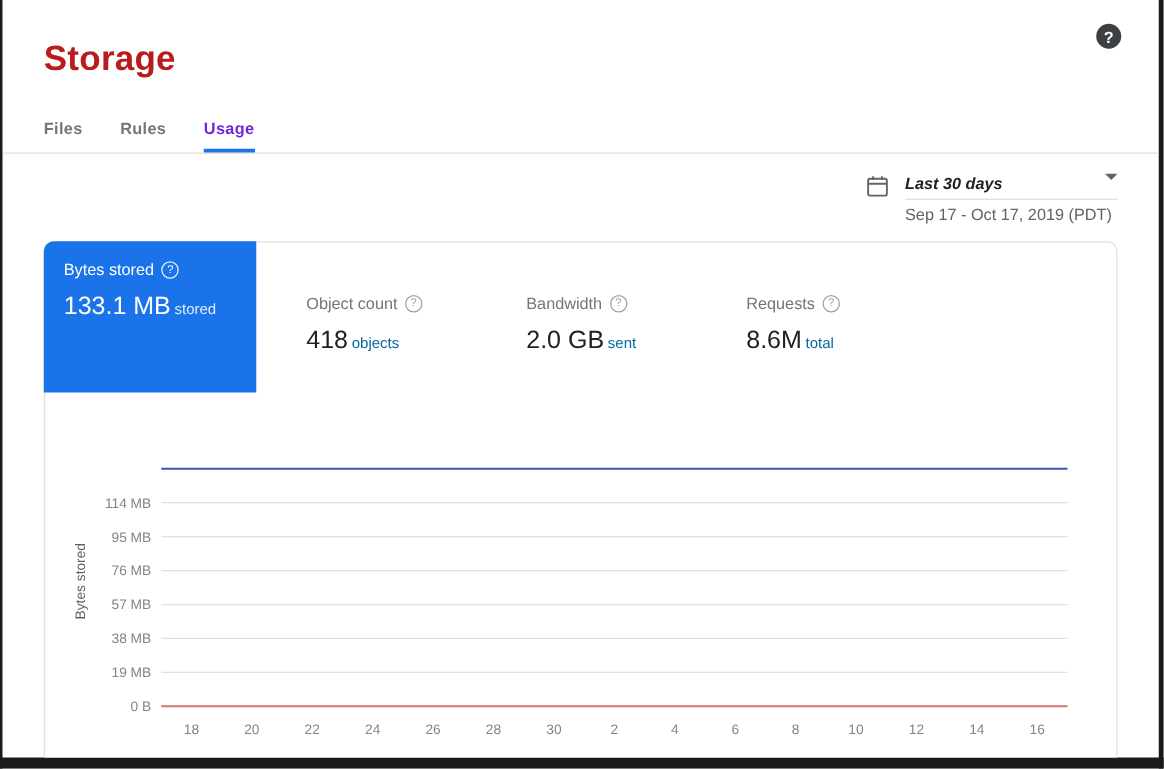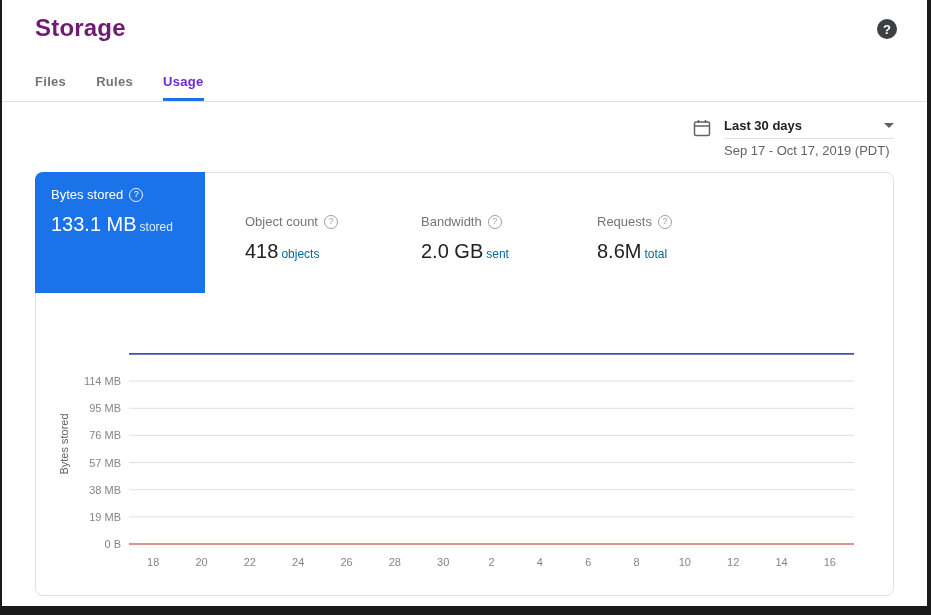--- a/index.html
+++ b/index.html
@@ -14,21 +14,21 @@
     border-right:4px solid #1a1a1a;
     border-bottom:9px solid #1a1a1a;
     overflow:hidden;
   }
 
   
   .header-row {
     display:flex; justify-content:space-between; align-items:flex-start;
     padding:14px 30px 0 33px;
   }
-  .page-title { font-size:24px; font-weight:bold; color:#701a75; letter-spacing:0.2px; }
+  .page-title { font-size:28px; font-weight:bold; color:#b91c1c; letter-spacing:0.2px;margin-top:17px; }
   .page-help {
     width:20px; height:20px; border-radius:50%;
     background:#3c4043; color:#fff;
     font-size:13px; font-weight:bold;
     display:flex; align-items:center; justify-content:center;
     margin-top:5px; cursor:pointer;
   }
 
   
   .tabs-row { display:flex; column-gap:30px; padding:0 33px; margin-top:32px; }
@@ -39,22 +39,22 @@
   }
   .tab.active { color:#6d28d9; border-bottom-color:#1a73e8; }
   .divider { height:1px; background:#e0e0e0; width:100%; }
 
   
   .toolbar-row { display:flex; justify-content:flex-end; padding:16px 33px 10px 33px; }
   .date-selector { display:flex; align-items:flex-start; gap:13px; cursor:pointer; }
   .cal-icon { margin-top:1px; }
   .date-texts { width:170px; }
   .date-main-row {
-    display:flex; justify-content:space-between; align-items:center;
-    padding-bottom:5px; border-bottom:1px solid #e0e0e0;
+    display:flex; justify-content:space-between; align-items:flex-start;
+    padding-bottom:5px; border-bottom:1px solid #e0e0e0;font-style:italic;
   }
   .date-main { font-size:13px; font-weight:bold; color:#212121; }
   .caret {
     width:0; height:0;
     border-left:5px solid transparent; border-right:5px solid transparent;
     border-top:5px solid #5f6368;
   }
   .date-sub { font-size:13px; color:#5f6368; margin-top:4px; white-space:nowrap; }
 
   

